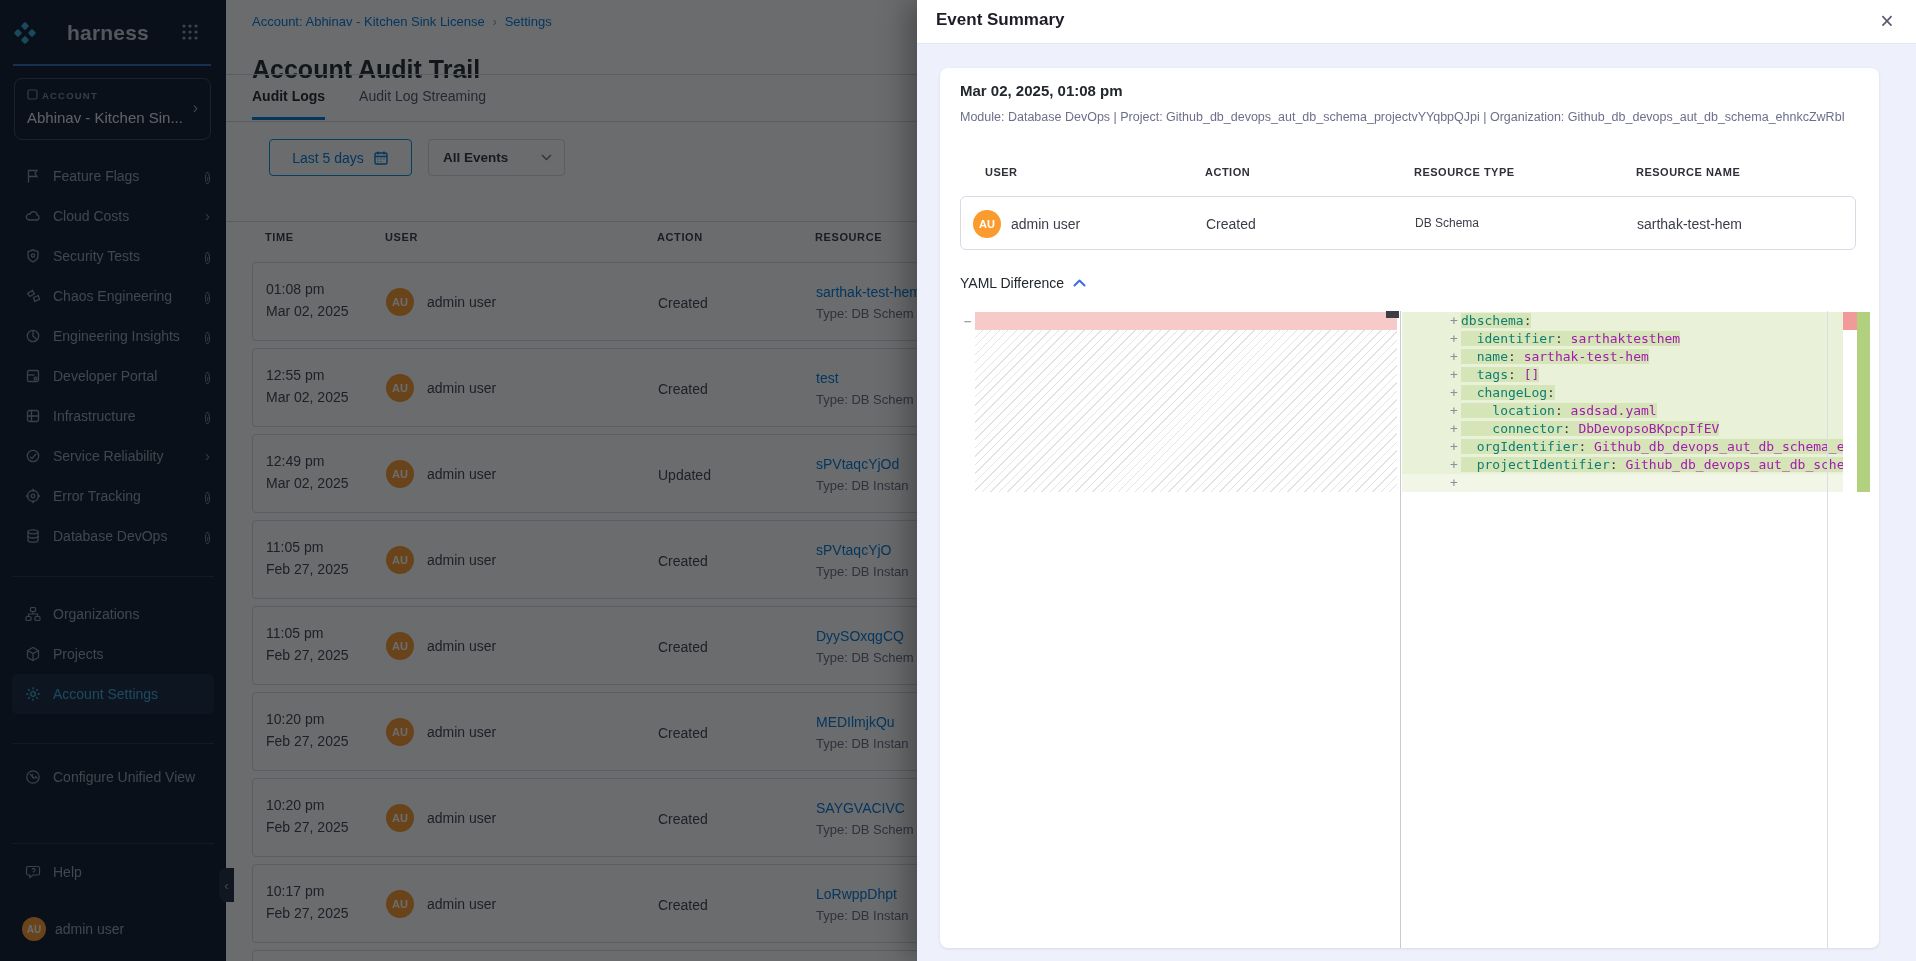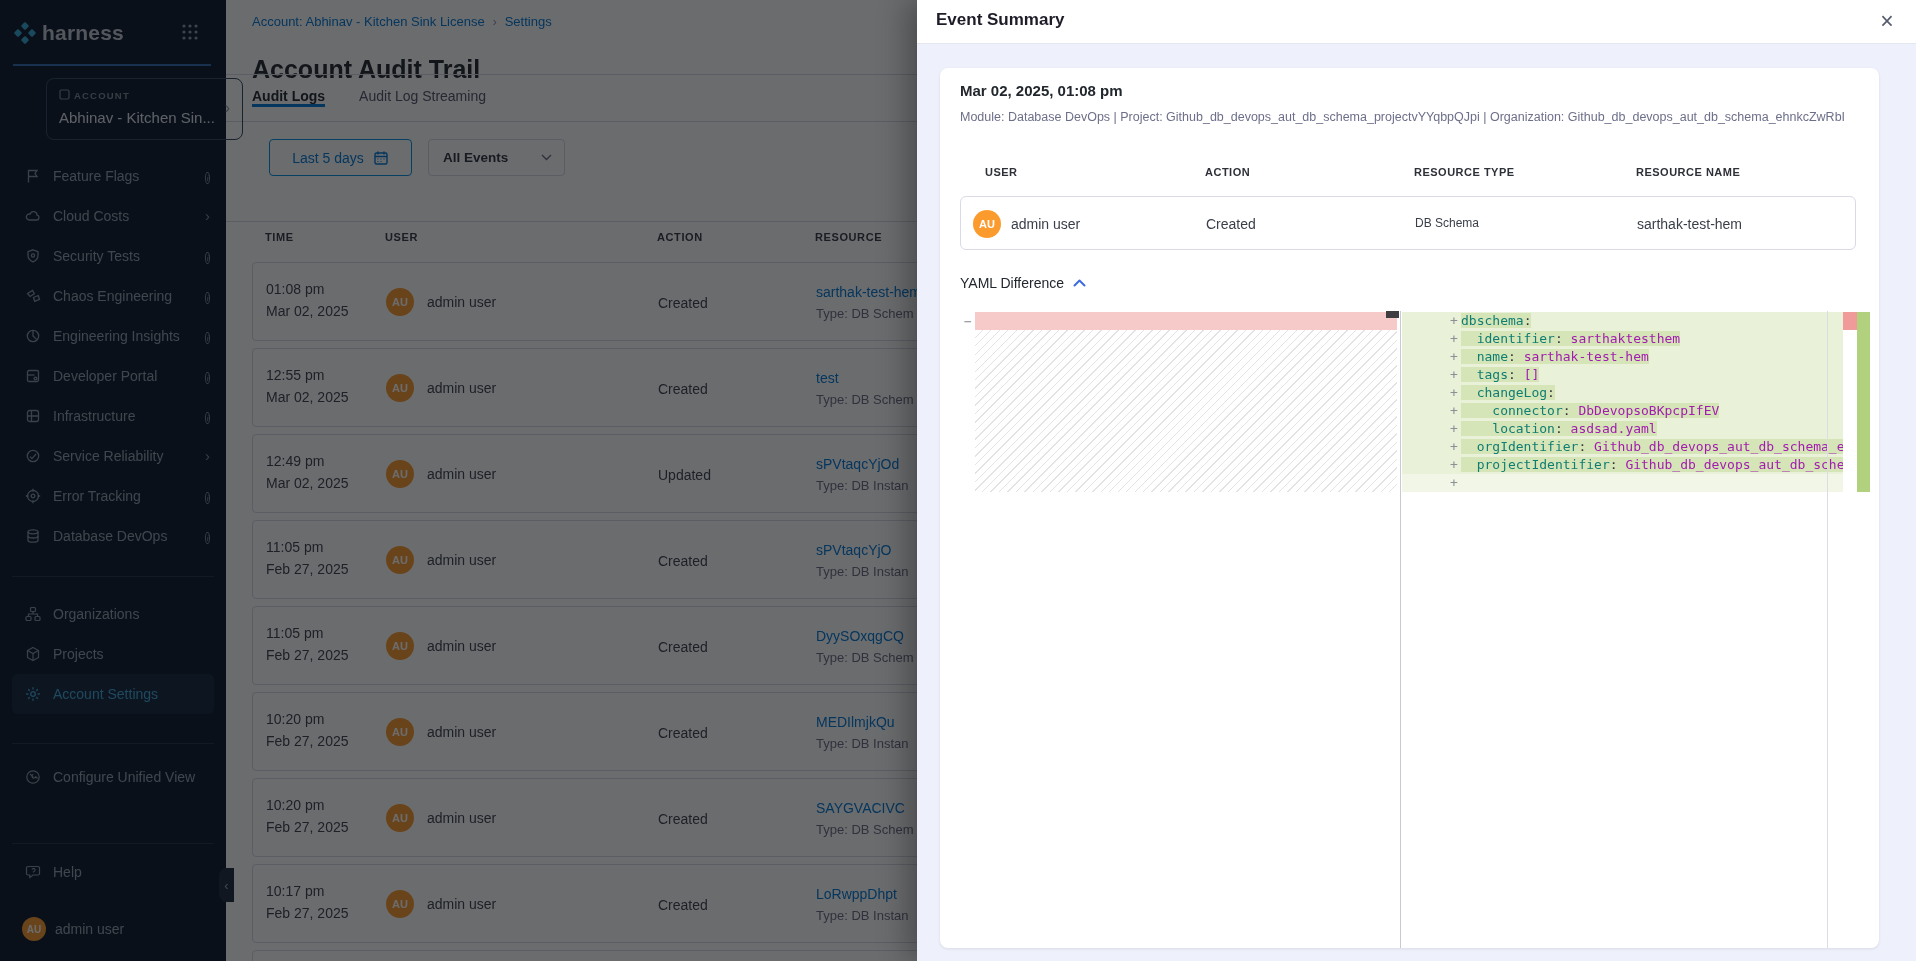--- a/index.html
+++ b/index.html
@@ -2,26 +2,26 @@
 <html><head>
 <meta charset="utf-8">
 <style>
   html,body{margin:0;padding:0;background:#20242a;}
   *{box-sizing:border-box;}
   .app{position:relative;width:1916px;height:961px;overflow:hidden;
        font-family:"Liberation Sans", sans-serif;background:#fff;}
 
   
   .sidebar{position:absolute;left:0;top:0;width:226px;height:961px;background:#0b1b2d;z-index:1;}
-  .logo-row{position:absolute;left:14px;top:16px;width:198px;height:34px;display:flex;align-items:center;}
+  .logo-row{position:absolute;left:14px;top:16px;width:198px;height:34px;display:flex;align-items:center;gap:25px;}
   .logo-mark{display:inline-flex;margin-right:6px;}
   .logo-text{font-size:21px;font-weight:700;color:#c3cbd4;letter-spacing:.2px;}
   .grid-icon{position:absolute;right:12px;top:6px;color:#8e9aa8;cursor:pointer;}
   .logo-underline{position:absolute;left:13px;top:64px;width:198px;height:2px;background:#2e6cae;}
-  .account-box{position:absolute;left:14px;top:78px;width:197px;height:62px;border:1px solid #35495e;border-radius:8px;cursor:pointer;margin-left:32px;}
+  .account-box{position:absolute;left:14px;top:78px;width:197px;height:62px;border:1px solid #35495e;border-radius:8px;cursor:pointer;}
   .account-label{position:absolute;left:27px;top:11px;font-size:9.5px;letter-spacing:1.2px;color:#7d8a98;font-weight:700;}
   .account-cube{position:absolute;left:11px;top:9px;color:#7d8a98;}
   .account-name{position:absolute;left:12px;top:30px;font-size:15px;color:#dde4ec;white-space:nowrap;}
   .account-chev{position:absolute;right:12px;top:20px;color:#8e9aa8;font-size:16px;}
   .nav-list{position:absolute;left:0;width:226px;}
   #nav-modules{top:156px;}
   #nav-links{top:594px;}
   #nav-footer1{top:757px;}
   #nav-footer2{top:852px;}
   .nav-item{position:relative;height:40px;display:flex;align-items:center;padding:0 16px 0 25px;cursor:pointer;color:#92a0ae;}
@@ -42,21 +42,21 @@
                    z-index:3;display:flex;align-items:center;justify-content:center;color:#93a1b0;font-size:13px;cursor:pointer;}
 
   
   .main{position:absolute;left:226px;top:0;width:1690px;height:961px;background:#fff;}
   .breadcrumb{position:absolute;left:26px;top:14px;font-size:13px;display:flex;gap:8px;align-items:center;}
   .crumb{color:#0278d5;cursor:pointer;}
   .crumb-sep{color:#9293ab;font-size:12px;}
   .page-title{position:absolute;left:26px;top:38px;font-size:25px;font-weight:700;color:#22272d;}
   .title-div{position:absolute;left:0;top:74px;width:1690px;height:1px;background:#d9dae5;}
   .tabs{position:absolute;left:26px;top:88px;display:flex;gap:34px;}
-  .tab{font-size:14px;cursor:pointer;color:#51536a;font-weight:500;}
+  .tab{font-size:14px;padding-bottom:13px;cursor:pointer;color:#51536a;font-weight:500;}
   .tab.active{color:#22272d;font-weight:600;border-bottom:3px solid #0278d5;}
   .tabs-div{position:absolute;left:0;top:121px;width:1690px;height:1px;background:#d9dae5;}
   .date-btn{position:absolute;left:43px;top:139px;width:143px;height:37px;border:1px solid #0092e4;border-radius:4px;
             display:flex;align-items:center;justify-content:center;gap:9px;color:#0278d5;font-size:14px;font-weight:500;cursor:pointer;background:#fff;}
   .event-select{position:absolute;left:202px;top:139px;width:137px;height:37px;border:1px solid #d9dae5;border-radius:4px;
             display:flex;align-items:center;padding:0 12px 0 14px;background:#fff;cursor:pointer;}
   .event-select .sel-label{font-size:13.5px;font-weight:600;color:#2f3440;flex:1;}
   .filters-div{position:absolute;left:0;top:221px;width:1690px;height:1px;background:#d9dae5;}
   .tbl-header{position:absolute;left:26px;top:231px;width:1620px;height:16px;}
   .tbl-header span{position:absolute;font-size:11px;font-weight:700;letter-spacing:.6px;color:#383946;}
@@ -514,22 +514,22 @@
         <div class="diff-divider"></div>
         <div class="diff-right">
           <div class="diff-block-bg"></div>
           <div class="diff-block-tail"></div>
           <div class="diff-lines" id="diff-lines">
               <div class="diff-line"><span class="plus">+</span><span class="hl"><span class="dk">dbschema</span><span class="dp">:</span></span></div>
               <div class="diff-line"><span class="plus">+</span><span class="hl">  <span class="dk">identifier</span><span class="dp">:</span> <span class="dv">sarthaktesthem</span></span></div>
               <div class="diff-line"><span class="plus">+</span><span class="hl">  <span class="dk">name</span><span class="dp">:</span> <span class="dv">sarthak-test-hem</span></span></div>
               <div class="diff-line"><span class="plus">+</span><span class="hl">  <span class="dk">tags</span><span class="dp">:</span> <span class="dv">[]</span></span></div>
               <div class="diff-line"><span class="plus">+</span><span class="hl">  <span class="dk">changeLog</span><span class="dp">:</span></span></div>
+              <div class="diff-line"><span class="plus">+</span><span class="hl">    <span class="dk">location</span><span class="dp">:</span> <span class="dv">asdsad.yaml</span></span></div>
               <div class="diff-line"><span class="plus">+</span><span class="hl">    <span class="dk">connector</span><span class="dp">:</span> <span class="dv">DbDevopsoBKpcpIfEV</span></span></div>
-              <div class="diff-line"><span class="plus">+</span><span class="hl">    <span class="dk">location</span><span class="dp">:</span> <span class="dv">asdsad.yaml</span></span></div>
               <div class="diff-line"><span class="plus">+</span><span class="hl">  <span class="dk">orgIdentifier</span><span class="dp">:</span> <span class="dv">Github_db_devops_aut_db_schema_ehnkcZwRbI</span></span></div>
               <div class="diff-line"><span class="plus">+</span><span class="hl">  <span class="dk">projectIdentifier</span><span class="dp">:</span> <span class="dv">Github_db_devops_aut_db_schema_projectv</span></span></div>
               <div class="diff-line"><span class="plus">+</span></div>
             </div>
         </div>
         <div class="diff-vline2"></div>
         <div class="mini-removed"></div>
         <div class="mini-added"></div>
       </div>
     </div>

